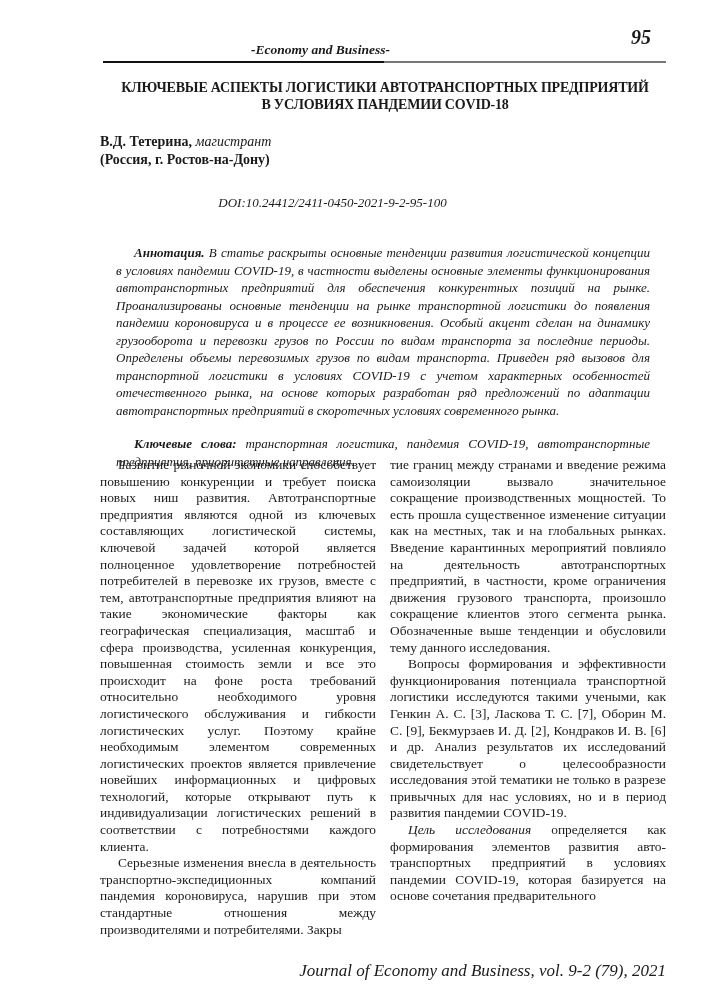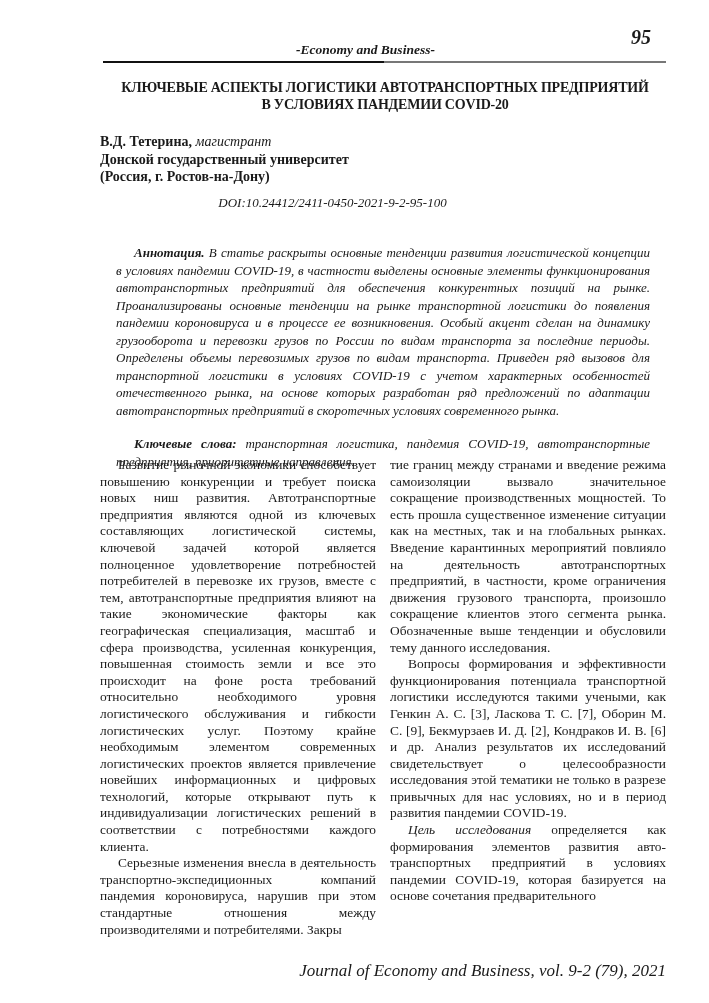--- a/index.html
+++ b/index.html
@@ -25,21 +25,20 @@
     }
     .running-head {
       position: absolute;
       top: 42px;
       left: 0;
       width: 641px;
       text-align: center;
       font-size: 13.5px;
       font-weight: bold;
       font-style: italic;
-      padding-left: 45px;
     }
     .rule {
       position: absolute;
       top: 61px;
       left: 103px;
       width: 563px;
       height: 2px;
       background: linear-gradient(to right, #111 0%, #111 50%, #777 50%, #777 100%);
     }
     .title {
@@ -127,29 +126,28 @@
   </style>
 </head>
 <body>
 
 <div class="page-number">95</div>
 <div class="running-head">-Economy and Business-</div>
 <div class="rule"></div>
 
 <div class="title">
   <div>КЛЮЧЕВЫЕ АСПЕКТЫ ЛОГИСТИКИ АВТОТРАНСПОРТНЫХ ПРЕДПРИЯТИЙ</div>
-  <div>В УСЛОВИЯХ ПАНДЕМИИ COVID-20</div>
+  <div>В УСЛОВИЯХ ПАНДЕМИИ COVID-18</div>
 </div>
 
 <div class="author-block">
   <div>
     <span>В.Д. Тетерина,</span>
     <span class="role">магистрант</span>
   </div>
-  <div>Донской государственный университет</div>
   <div>(Россия, г. Ростов-на-Дону)</div>
 </div>
 
 <div class="doi">DOI:10.24412/2411-0450-2021-9-2-95-100</div>
 
 <div class="abstract">
   <p>
     <span class="lead">Аннотация.</span>
     <span>В статье раскрыты основные тенденции развития логистической концепции в условиях пандемии COVID-19, в частности выделены основные элементы функционирования автотранспортных предприятий для обеспечения конкурентных позиций на рынке. Проанализированы основные тенденции на рынке транспортной логистики до появления пандемии короновируса и в процессе ее возникновения. Особый акцент сделан на динамику грузооборота и перевозки грузов по России по видам транспорта за последние периоды. Определены объемы перевозимых грузов по видам транспорта. Приведен ряд вызовов для транспортной логистики в условиях COVID-19 с учетом характерных особенностей отечественного рынка, на основе которых разработан ряд предложений по адаптации автотранспортных предприятий в скоротечных условиях современного рынка.</span>
   </p>

